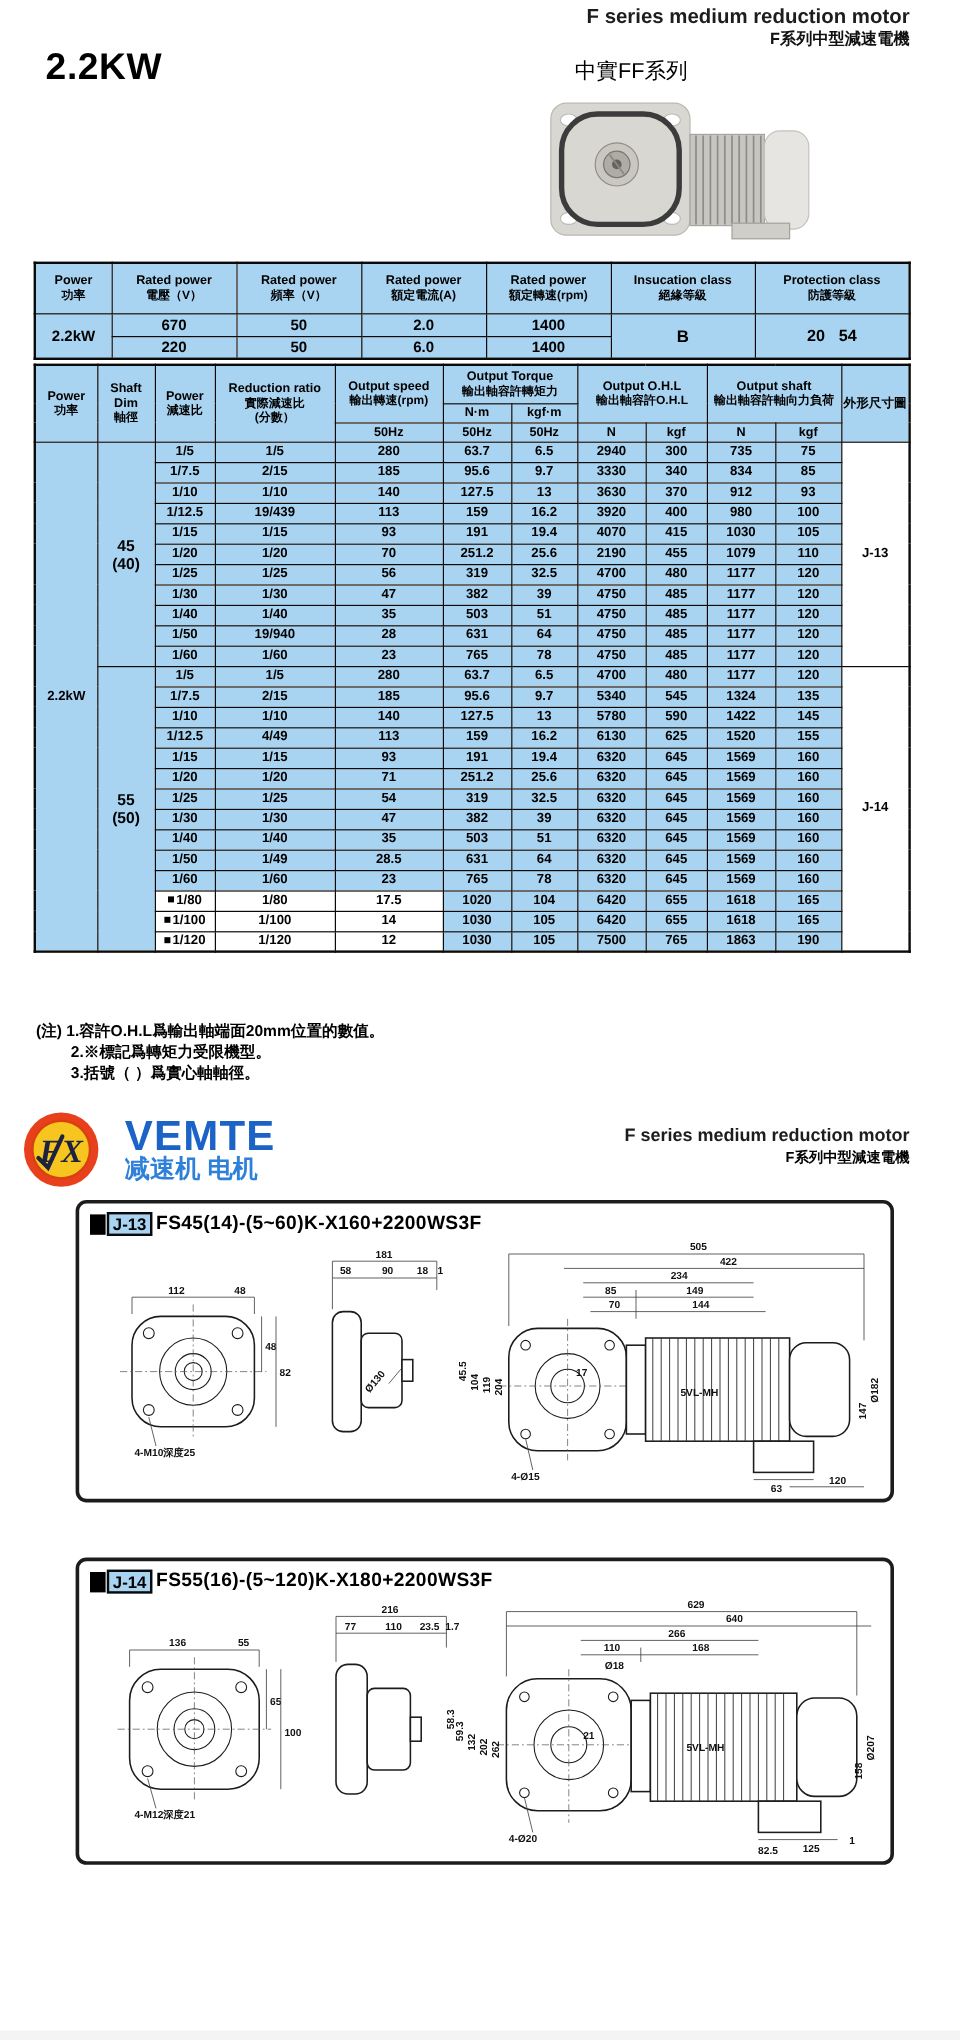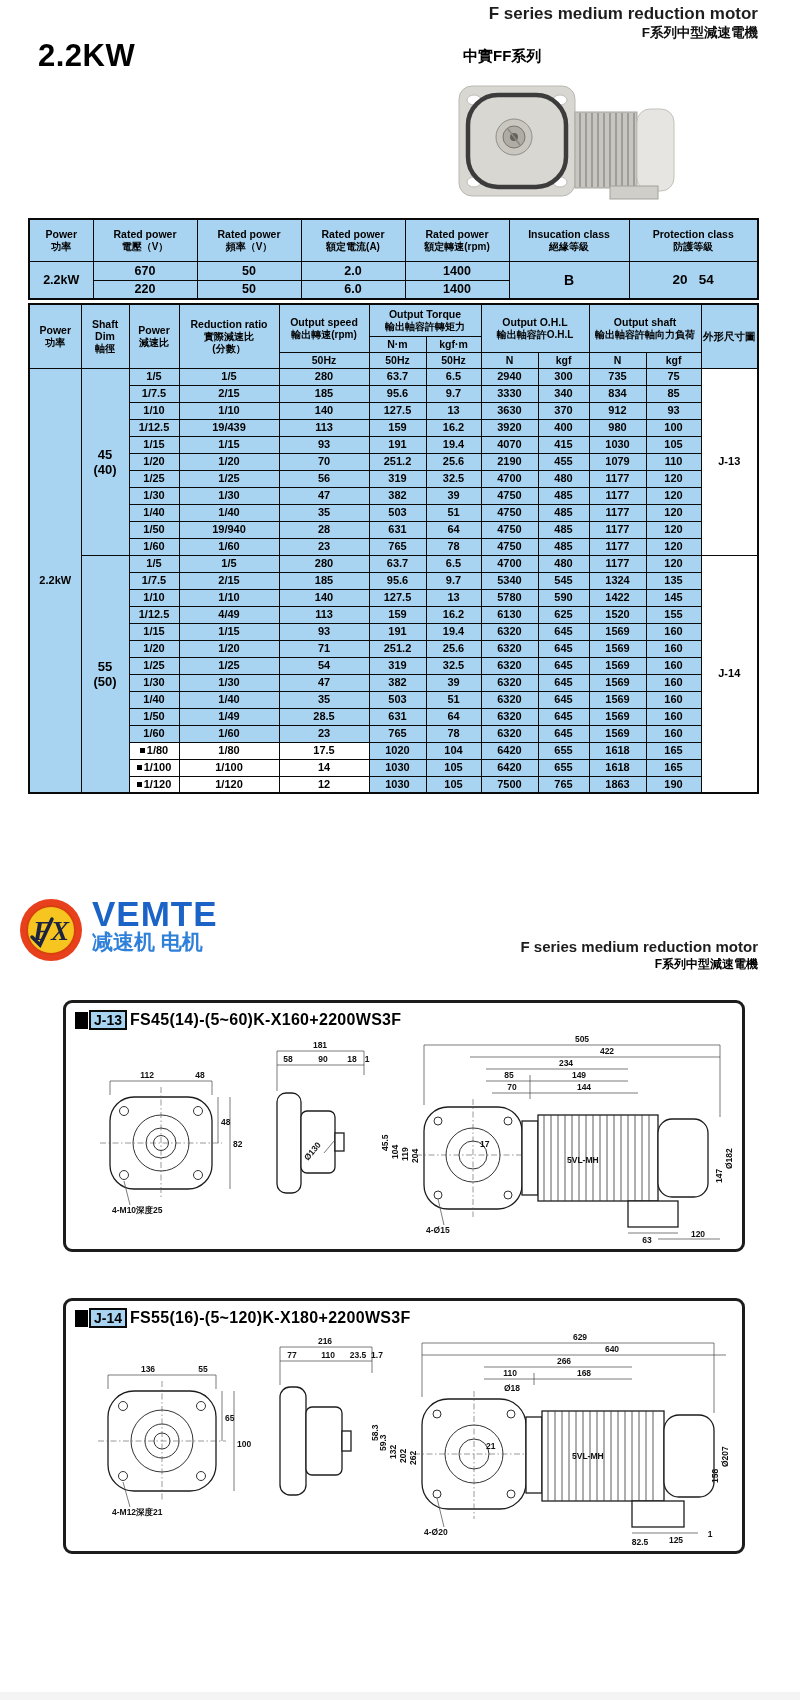--- a/index.html
+++ b/index.html
@@ -4,21 +4,21 @@
 <style>
   *{margin:0;padding:0;box-sizing:border-box}
   html,body{background:#fff}
   #page{position:relative;width:800px;height:1700px;background:#ffffff;
         font-family:"Liberation Sans",sans-serif;color:#000;overflow:hidden}
 
   
   .hdr-en{position:absolute;top:4px;right:42px;font-size:17px;font-weight:bold;color:#1d1d1d}
   .hdr-zh{position:absolute;top:24px;right:42px;font-size:13.5px;font-weight:bold;color:#111}
   .kw{position:absolute;top:38px;left:38px;font-size:31px;font-weight:bold;letter-spacing:.5px}
-  .series-label{position:absolute;top:47px;left:463px;font-size:15px;font-weight:bold}
+  .series-label{position:absolute;top:47px;left:479px;font-size:18px;font-weight:normal}
   .photo{position:absolute;top:82px;left:458px}
 
   
   table.spec{border-collapse:collapse;table-layout:fixed;border:2.5px solid #0a0a0a;position:absolute;left:28px}
   .spec th,.spec td{border:1.5px solid #0a0a0a;background:#a9d4f1;text-align:center;
         vertical-align:middle;font-weight:bold;padding:0;overflow:hidden;color:#000}
   .spec .en{font-size:10.5px;line-height:12.5px}
   .spec .zh{font-size:10px;line-height:12px}
   #power-table{top:218px;width:729px}
   #power-table td{font-size:12.5px;height:19px;white-space:pre}
@@ -31,23 +31,23 @@
   .c-shaft div{font-size:13px;line-height:15px}
   .c-fig{background:#fff !important;font-size:13.5px}
   td.cw{background:#fff}
   .mark{display:inline-block;width:5px;height:5px;background:#000;margin-right:2px;vertical-align:1px}
 
   
   .notes{position:absolute;left:30px;top:850px;font-size:13px;font-weight:bold;line-height:17.5px}
   .notes div:nth-child(2),.notes div:nth-child(3){padding-left:29px}
 
   
-  .brand{position:absolute;left:18px;top:897px;display:flex;align-items:flex-start}
+  .brand{position:absolute;left:18px;top:925px;display:flex;align-items:center}
   .brand-badge{width:66px;height:66px;flex:0 0 auto}
-  .brand-texts{margin-left:8px}
+  .brand-texts{margin-left:20px}
   .brand-name{font-size:35px;font-weight:bold;color:#1b63c6;line-height:33px;letter-spacing:1px}
   .brand-sub{font-size:21px;font-weight:bold;color:#2f80d9;line-height:24px}
   .hdr2-en{position:absolute;top:938px;right:42px;font-size:15px;font-weight:bold;color:#1d1d1d}
   .hdr2-zh{position:absolute;top:956px;right:42px;font-size:12px;font-weight:bold}
 
   
   .jbox{position:absolute;left:63px;width:682px;border:3px solid #1c1c1c;border-radius:9px;background:#fff}
   #jbox-13{top:1000px;height:252px}
   #jbox-14{top:1298px;height:256px}
   .jtitle{position:absolute;top:7px;left:9px;display:flex;align-items:center;font-weight:bold}
@@ -516,20 +516,25 @@
           <td>1030</td>
           <td>105</td>
           <td>7500</td>
           <td>765</td>
           <td>1863</td>
           <td>190</td>
         </tr>
       </tbody>
   </table>
 
+  <div class="notes">
+    <div>(注) 1.容許O.H.L爲輸出軸端面20mm位置的數值。</div>
+    <div>2.※標記爲轉矩力受限機型。</div>
+    <div>3.括號（ ）爲實心軸軸徑。</div>
+  </div>
 
   <div class="brand">
     <svg class="brand-badge" viewBox="0 0 66 66">
       <circle cx="33" cy="33" r="31" fill="#e8401c"></circle>
       <circle cx="33" cy="33" r="24" fill="#f6c51f" stroke="#d8400f" stroke-width="2"></circle>
       <text x="33" y="43" text-anchor="middle" font-size="27" font-style="italic" font-weight="bold" fill="#1c2340" font-family="Liberation Serif, serif">FX</text>
       <path d="M14 40 L22 48 L34 22" fill="none" stroke="#1c2340" stroke-width="3.5" stroke-linecap="round"></path>
     </svg>
     <div class="brand-texts">
       <div class="brand-name">VEMTE</div>

